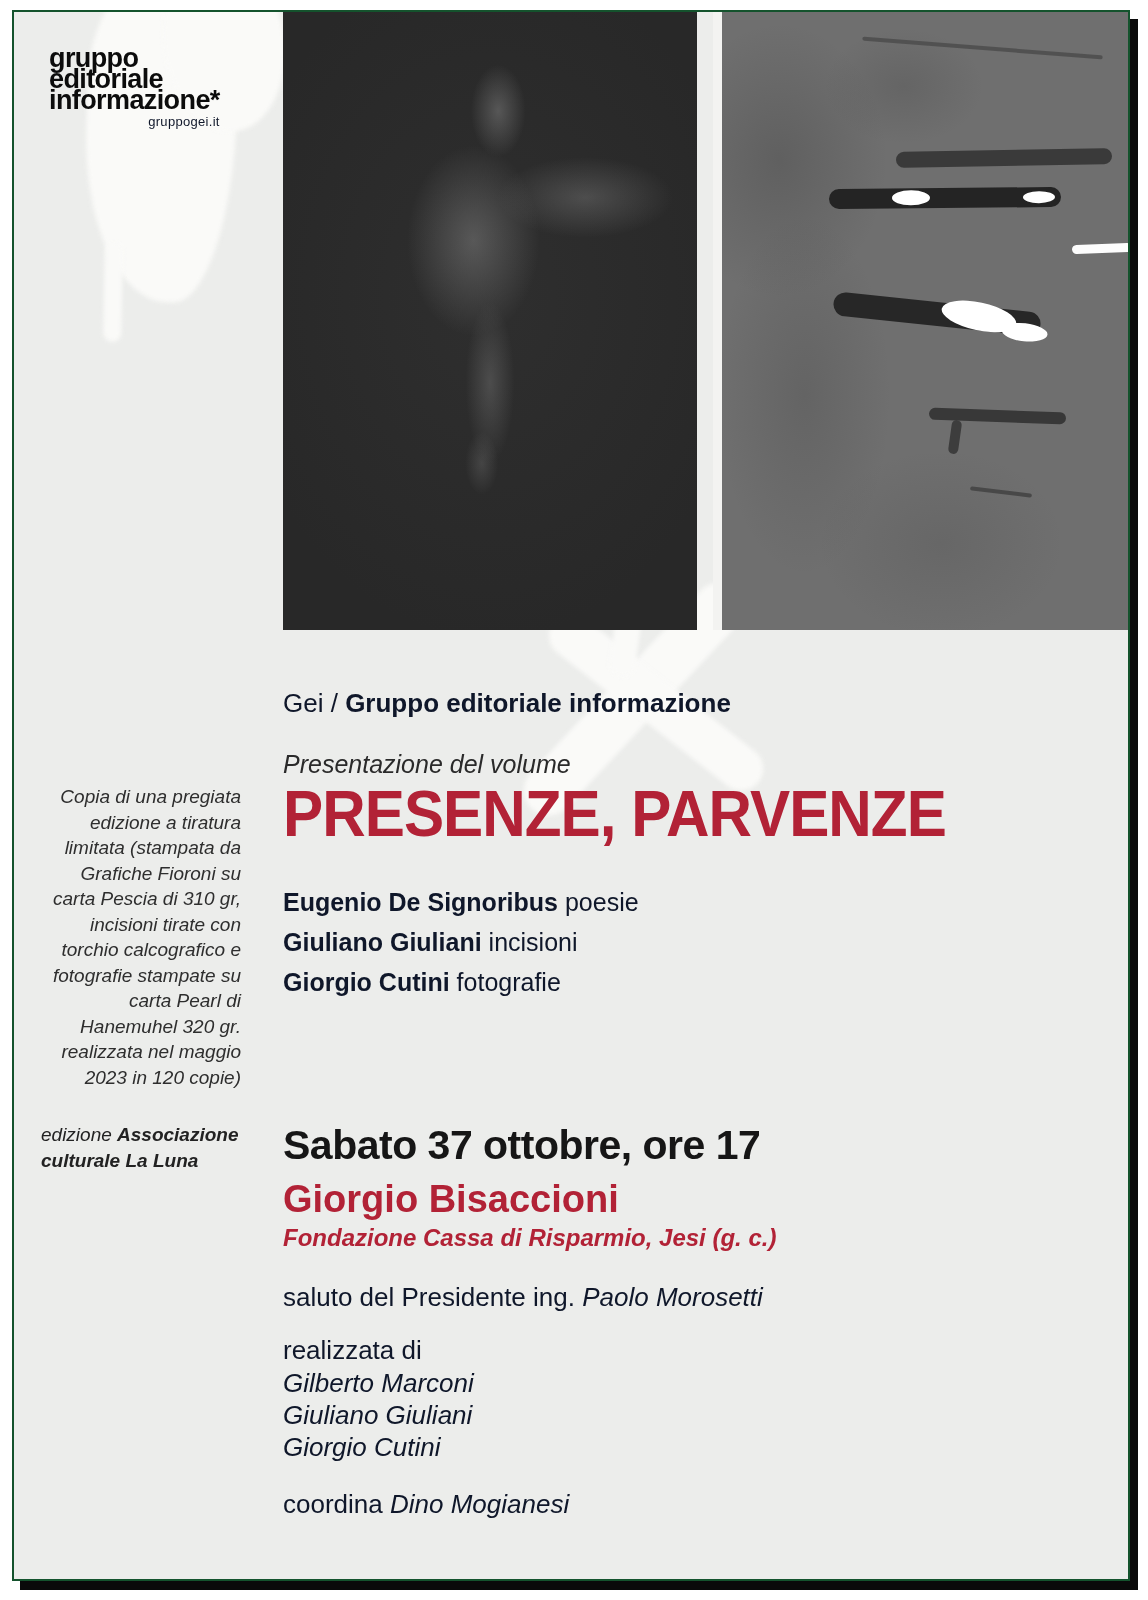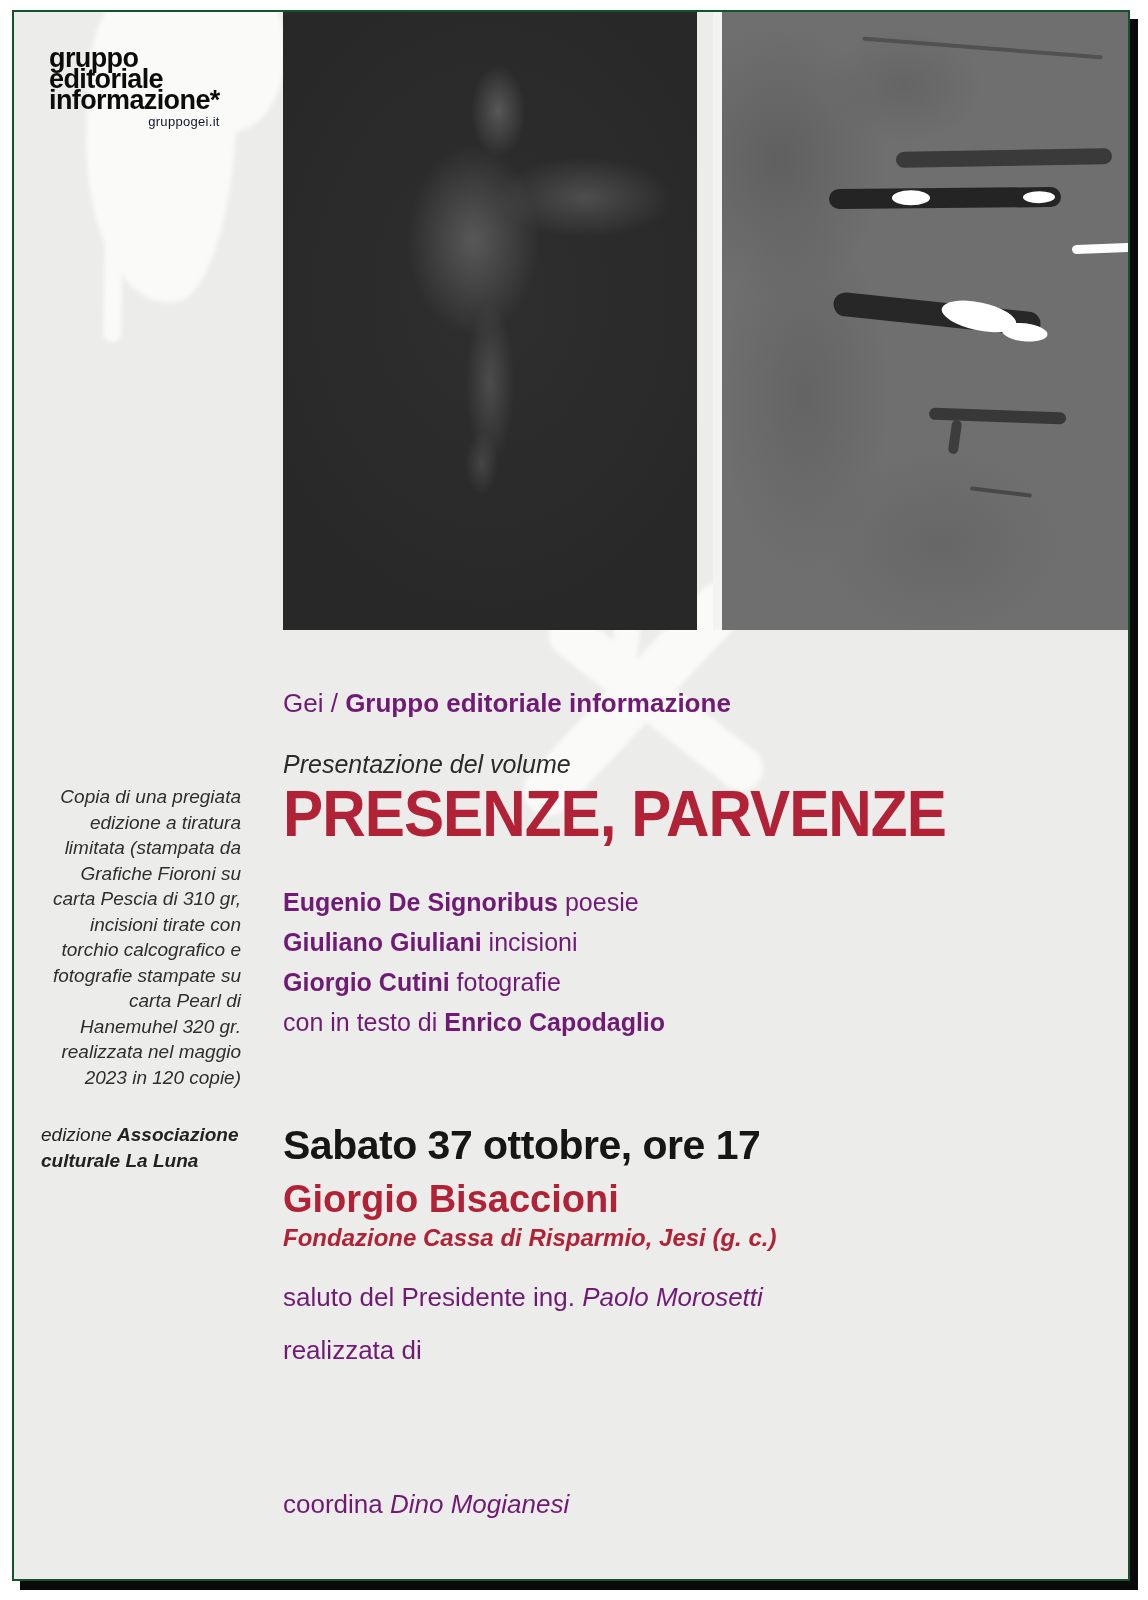--- a/index.html
+++ b/index.html
@@ -59,21 +59,21 @@
   .mk-small{top:478px;left:62%;width:62px;height:4px;background:#484848;border-radius:2px;transform:rotate(7deg);}
 
   
   .logo{position:absolute;left:35px;top:36px;color:#0c0c0c;}
   .logo .l{font-size:27px;line-height:21px;font-weight:700;letter-spacing:-0.6px;}
   .logo .site{font-size:13px;color:#0f172a;text-align:right;margin-top:3px;letter-spacing:.3px;}
 
   
   .abs{position:absolute;}
   .col{left:269px;}
-  .ink{color:#701a75;}
+  .ink{color:#0f172a;}
   .red{color:#b22236;}
   .gei{top:676px;font-size:26px;}
   .gei .b{font-weight:700;}
   .kicker{top:738px;font-size:25px;font-style:italic;color:#2a2a2a;}
   .title{top:770px;font-size:64px;font-weight:700;letter-spacing:-1px;line-height:1;white-space:nowrap;transform:scaleX(.94);transform-origin:left top;}
   .credits{top:870px;font-size:25px;line-height:40px;}
   .credits .b{font-weight:700;}
   .credits .i{}
   .note{left:27px;top:772px;width:200px;text-align:right;font-size:19px;line-height:25.5px;font-style:italic;color:#2e2e2e;}
   .edition{left:27px;top:1110px;width:200px;text-align:left;font-size:19px;line-height:26px;font-style:italic;color:#222;}
@@ -131,26 +131,30 @@
   <div class="abs col gei ink"><span>Gei / </span><span class="b">Gruppo editoriale informazione</span></div>
 
   <div class="abs col kicker">Presentazione del volume</div>
 
   <div class="abs col title red">PRESENZE, PARVENZE</div>
 
   <div class="abs col credits ink">
     <div><span class="b">Eugenio De Signoribus</span> <span class="i">poesie</span></div>
     <div><span class="b">Giuliano Giuliani</span> <span class="i">incisioni</span></div>
     <div><span class="b">Giorgio Cutini</span> <span class="i">fotografie</span></div>
-    <div><span class="i">con in testo di </span><span class="b">Enrico Capodaglio</span></div>
   </div>
 
   <div class="abs col datetime">Sabato 37 ottobre, ore 17</div>
   <div class="abs col venue red">Giorgio Bisaccioni</div>
   <div class="abs col venue-sub red">Fondazione Cassa di Risparmio, Jesi (g. c.)</div>
 
   <div class="abs col greeting ink"><span>saluto del Presidente ing. </span><span class="i">Paolo Morosetti</span></div>
 
   <div class="abs col spk-label ink">realizzata di</div>
+  <div class="abs col spk-list ink">
+    <div>Gilberto Marconi</div>
+    <div>Giuliano Giuliani</div>
+    <div>Giorgio Cutini</div>
+  </div>
 
   <div class="abs col moderator ink"><span>coordina </span><span class="i">Dino Mogianesi</span></div>
 
 </div>
 
 </body></html>

